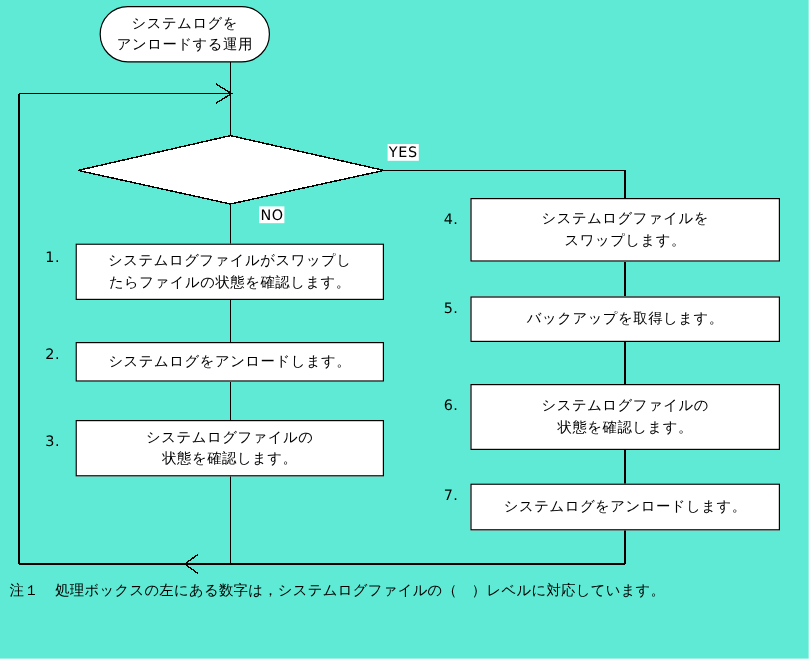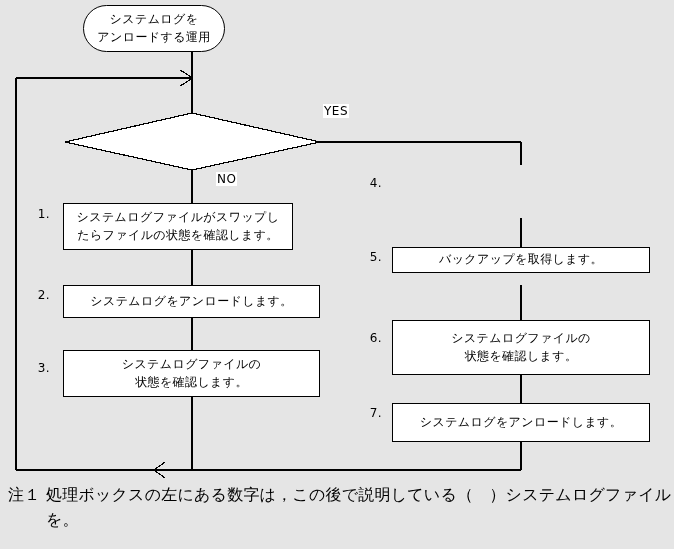--- a/index.html
+++ b/index.html
@@ -1,37 +1,37 @@
 <!DOCTYPE html>
 <html><head>
 <meta charset="utf-8">
 <style>
   html,body{margin:0;padding:0;background:#ffffff;}
   body{width:674px;height:549px;font-family:"DejaVu Sans","Liberation Sans",sans-serif;color:#000;}
-  #stage{position:relative;width:674px;height:549px;overflow:hidden;background:#e5e5e5;}
+  #stage{position:relative;width:674px;height:549px;overflow:hidden;background:#5eead4;}
 
   svg.lines{position:absolute;left:0;top:0;width:674px;height:549px;}
 
   .node{position:absolute;box-sizing:border-box;display:flex;align-items:center;justify-content:center;
         background:#fff;border:1px solid #000;text-align:center;line-height:1.45;font-size:12px;
         letter-spacing:0.4px;}
   .node .txt{white-space:pre-line;}
 
   .terminal{border-radius:24px;}
 
   .diamond{position:absolute;}
   .diamond .dtext{position:absolute;left:0;top:0;width:100%;height:100%;display:flex;
                   align-items:center;justify-content:center;text-align:center;font-size:12px;
                   line-height:1.45;letter-spacing:0.4px;white-space:pre-line;}
 
   .stepnum{position:absolute;font-size:12px;text-align:right;letter-spacing:0.4px;}
 
   .edgelabel{position:absolute;font-size:12px;letter-spacing:0.5px;background:#fff;padding:0 1px;}
 
-  .notes{position:absolute;left:8px;top:483px;width:666px;font-size:16px;line-height:1.55;
+  .notes{position:absolute;left:8px;top:483px;width:666px;font-size:12px;line-height:1.55;
          letter-spacing:0.2px;}
   .note-row{display:flex;align-items:flex-start;}
   .note-tag{width:38px;flex:0 0 38px;}
   .note-body{flex:1 1 auto;}
   .note-cont{padding-left:38px;}
 </style>
 </head>
 <body>
 
 <div id="stage">
@@ -63,55 +63,59 @@
       <polyline points="180,70 193,78 180,86"></polyline>
       <polyline points="165,462 154,470 165,478"></polyline>
     </g>
   </svg>
 
   <div class="node terminal" style="left:83px;top:5px;width:142px;height:47px;">
     <span class="txt">システムログを
 アンロードする運用</span>
   </div>
 
-  <div class="edgelabel" style="left:323px;top:104px;">YES</div>
+  <div class="edgelabel" style="left:323px;top:120px;">YES</div>
   <div class="edgelabel" style="left:216px;top:172px;">NO</div>
 
   <div class="stepnum" style="left:20px;top:207px;width:30px;">1.</div>
   <div class="stepnum" style="left:20px;top:288px;width:30px;">2.</div>
   <div class="stepnum" style="left:20px;top:361px;width:30px;">3.</div>
 
-  <div class="node" style="left:63px;top:203px;width:230px;height:47px;align-items:center;">
+  <div class="node" style="left:63px;top:203px;width:257px;height:47px;align-items:center;">
     <span class="txt">システムログファイルがスワップし
 たらファイルの状態を確認します。</span>
   </div>
   <div class="node" style="left:63px;top:285px;width:257px;height:33px;">
     <span class="txt">システムログをアンロードします。</span>
   </div>
   <div class="node" style="left:63px;top:350px;width:257px;height:47px;">
     <span class="txt">システムログファイルの
 状態を確認します。</span>
   </div>
 
   <div class="stepnum" style="left:352px;top:176px;width:30px;">4.</div>
   <div class="stepnum" style="left:352px;top:250px;width:30px;">5.</div>
   <div class="stepnum" style="left:352px;top:331px;width:30px;">6.</div>
   <div class="stepnum" style="left:352px;top:406px;width:30px;">7.</div>
 
-  <div class="node" style="left:392px;top:247px;width:258px;height:26px;">
+  <div class="node" style="left:392px;top:165px;width:258px;height:53px;">
+    <span class="txt">システムログファイルを
+スワップします。</span>
+  </div>
+  <div class="node" style="left:392px;top:247px;width:258px;height:38px;">
     <span class="txt">バックアップを取得します。</span>
   </div>
   <div class="node" style="left:392px;top:320px;width:258px;height:55px;">
     <span class="txt">システムログファイルの
 状態を確認します。</span>
   </div>
   <div class="node" style="left:392px;top:403px;width:258px;height:39px;">
     <span class="txt">システムログをアンロードします。</span>
   </div>
 
   <div class="notes">
     <div class="note-row">
       <span class="note-tag">注１</span>
-      <span class="note-body">処理ボックスの左にある数字は，この後で説明している（　）システムログファイルを。</span>
+      <span class="note-body">処理ボックスの左にある数字は，システムログファイルの（　）レベルに対応しています。</span>
     </div>
   </div>
 
 </div>
 
 </body></html>

